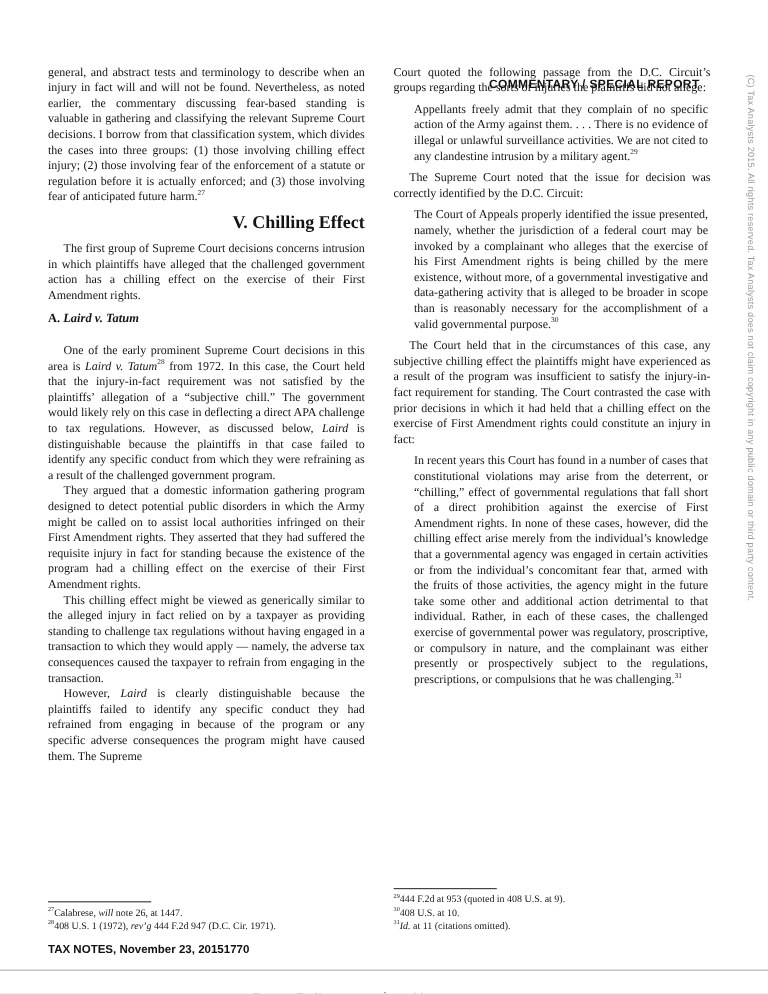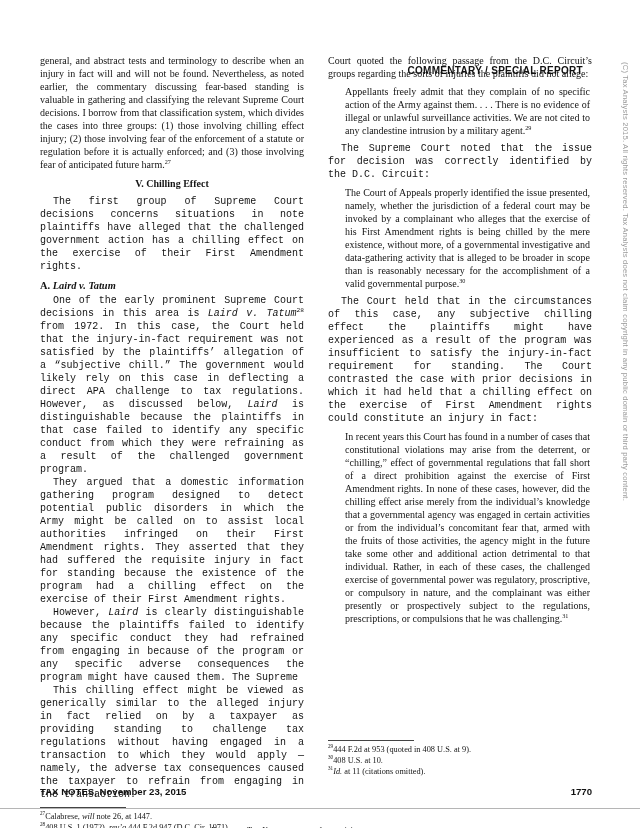--- a/index.html
+++ b/index.html
@@ -37,31 +37,31 @@
     width: 264px;
     height: 724px;
     display: flex;
     flex-direction: column;
   }
   p.body {
     font-size: 10px;
     line-height: 1.3;
     text-align: justify;
   }
-  p.indent { text-indent: 13px; font-family: Liberation Mono, monospace; }
+  p.indent { text-indent: 13px; }
   h2.center-head {
-    font-size: 10px;
-    text-align: center;
+    font-size: 15px;
+    text-align: right;
     font-weight: bold;
     margin: 7px 0 6px 0;
   }
   h3.sub-head {
     font-size: 10.4px;
     font-weight: bold;
-    margin: 7px 0 3px 0;
+    margin: 7px 0 15px 0;
   }
   blockquote.bq {
     font-size: 10px;
     line-height: 1.3;
     text-align: justify;
     margin: 5px 2px 5px 17px;
   }
   .footnotes { margin-top: auto; padding-top: 6px; }
   .fn-rule {
     width: 86px;
@@ -84,21 +84,20 @@
     font-size: 7.6px;
     color: #9a9a9a;
     letter-spacing: 0.2px;
   }
   .page-footer {
     position: absolute;
     left: 40px;
     right: 48px;
     top: 786px;
     display: flex;
-    justify-content: space-between;
     font-family: "Liberation Sans", sans-serif;
     font-weight: bold;
     font-size: 9.6px;
     color: #111;
   }
   .bottom-strip {
     position: absolute;
     left: 0;
     right: 0;
     top: 808px;
@@ -115,26 +114,26 @@
 
 <div class="page">
 
   <div class="running-head">COMMENTARY / SPECIAL REPORT</div>
 
   <div class="columns">
 
     <div class="col">
       <p class="body">general, and abstract tests and terminology to describe when an injury in fact will and will not be found. Nevertheless, as noted earlier, the commentary discussing fear-based standing is valuable in gathering and classifying the relevant Supreme Court decisions. I borrow from that classification system, which divides the cases into three groups: (1) those involving chilling effect injury; (2) those involving fear of the enforcement of a statute or regulation before it is actually enforced; and (3) those involving fear of anticipated future harm.<sup>27</sup></p>
       <h2 class="center-head">V. Chilling Effect</h2>
-      <p class="body indent">The first group of Supreme Court decisions concerns situations in note plaintiffs have alleged that the challenged government action has a chilling effect on the exercise of their First Amendment rights.</p>
+      <p class="body indent">The first group of Supreme Court decisions concerns intrusion in which plaintiffs have alleged that the challenged government action has a chilling effect on the exercise of their First Amendment rights.</p>
       <h3 class="sub-head">A. <i>Laird v. Tatum</i></h3>
       <p class="body indent">One of the early prominent Supreme Court decisions in this area is <i>Laird v. Tatum</i><sup>28</sup> from 1972. In this case, the Court held that the injury-in-fact requirement was not satisfied by the plaintiffs’ allegation of a “subjective chill.” The government would likely rely on this case in deflecting a direct APA challenge to tax regulations. However, as discussed below, <i>Laird</i> is distinguishable because the plaintiffs in that case failed to identify any specific conduct from which they were refraining as a result of the challenged government program.</p>
       <p class="body indent">They argued that a domestic information gathering program designed to detect potential public disorders in which the Army might be called on to assist local authorities infringed on their First Amendment rights. They asserted that they had suffered the requisite injury in fact for standing because the existence of the program had a chilling effect on the exercise of their First Amendment rights.</p>
+      <p class="body indent">This chilling effect might be viewed as generically similar to the alleged injury in fact relied on by a taxpayer as providing standing to challenge tax regulations without having engaged in a transaction to which they would apply — namely, the adverse tax consequences caused the taxpayer to refrain from engaging in the transaction.</p>
       <p class="body indent">However, <i>Laird</i> is clearly distinguishable because the plaintiffs failed to identify any specific conduct they had refrained from engaging in because of the program or any specific adverse consequences the program might have caused them. The Supreme</p>
-      <p class="body indent">This chilling effect might be viewed as generically similar to the alleged injury in fact relied on by a taxpayer as providing standing to challenge tax regulations without having engaged in a transaction to which they would apply — namely, the adverse tax consequences caused the taxpayer to refrain from engaging in the transaction.</p>
       <div class="footnotes">
         <div class="fn-rule"></div>
         <p class="footnote"><sup>27</sup>Calabrese, <i>will</i> note 26, at 1447.</p>
         <p class="footnote"><sup>28</sup>408 U.S. 1 (1972), <i>rev’g</i> 444 F.2d 947 (D.C. Cir. 1971).</p>
       </div>
     </div>
 
     <div class="col">
       <p class="body">Court quoted the following passage from the D.C. Circuit’s groups regarding the sorts of injuries the plaintiffs did not allege:</p>
       <blockquote class="bq">Appellants freely admit that they complain of no specific action of the Army against them. . . . There is no evidence of illegal or unlawful surveillance activities. We are not cited to any clandestine intrusion by a military agent.<sup>29</sup></blockquote>

